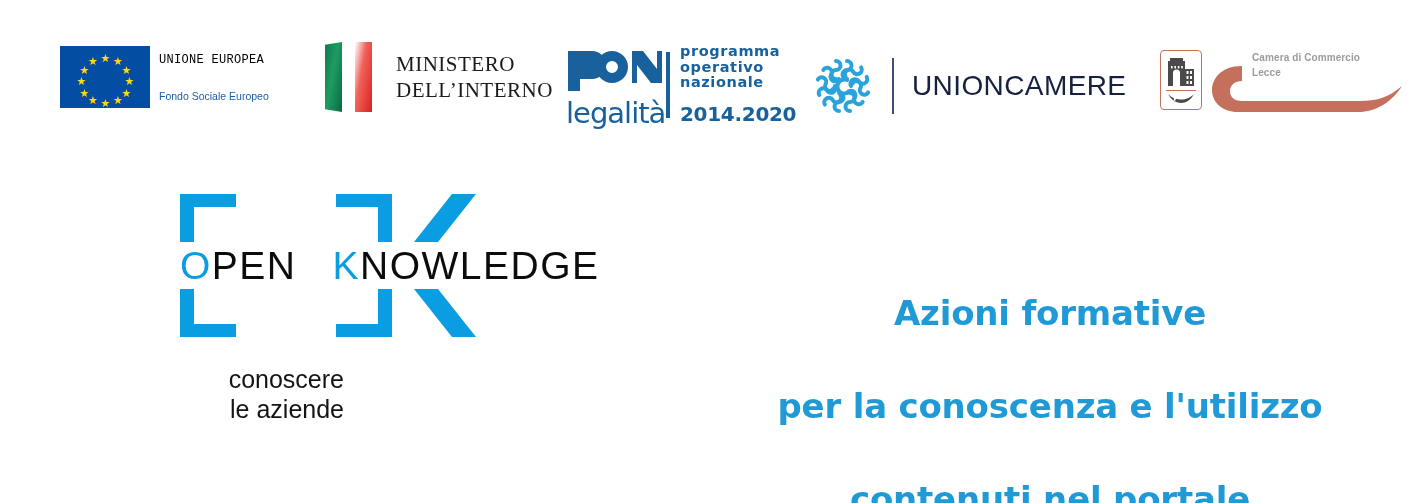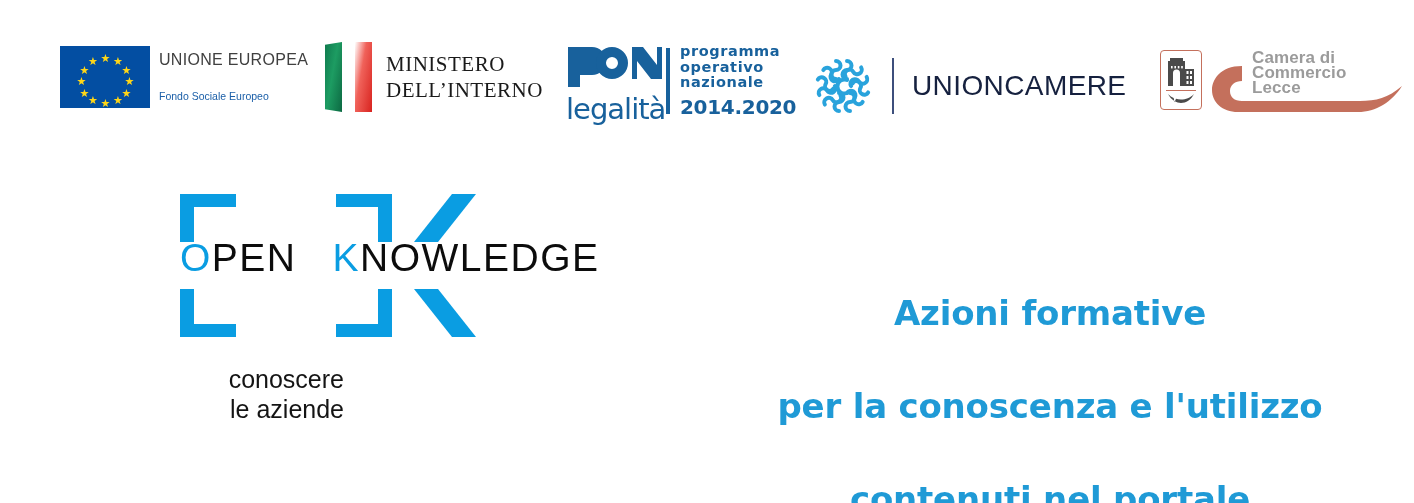--- a/index.html
+++ b/index.html
@@ -37,25 +37,26 @@
   .eu-star {
     position: absolute;
     width: 9px; height: 9px;
     color: #ffd617;
     font-size: 11px;
     line-height: 9px;
     text-align: center;
   }
   .eu-text { margin-left: 9px; }
   .eu-title {
-    color: #404040;
-    font-size: 16px;
+    color: #000000;
+    font-size: 12px;
     letter-spacing: .3px;
     line-height: 18px;
     white-space: nowrap;
+    font-family: Liberation Mono, monospace;
   }
   .eu-sub {
     color: #1b5fa8;
     font-size: 10.5px;
     line-height: 14px;
     white-space: nowrap;
     margin-top: 20px;
   }
 
   
@@ -65,21 +66,21 @@
     width: 17px;
     background: linear-gradient(100deg,#0f7a4e 0%, #1d9c62 45%, #0c6942 100%);
     clip-path: polygon(0 4%, 100% 0, 100% 100%, 0 96%);
   }
   .it-gap { width: 13px; }
   .it-red {
     width: 17px;
     background: linear-gradient(100deg,#ffffff 0%, #f0625a 40%, #d8231f 100%);
   }
   .ministero-text {
-    margin-left: 14px;
+    margin-left: 24px;
     font-family: "Liberation Serif", serif;
     color: #1a1a1a;
     font-size: 21px;
     line-height: 26px;
     letter-spacing: .5px;
     white-space: nowrap;
   }
 
   
   #logo-pon { left: 566px; top: 10px; }
@@ -105,21 +106,21 @@
     font-size: 14.5px;
     line-height: 15.5px;
     letter-spacing: .6px;
   }
   .pon-year {
     font-family: "DejaVu Sans", sans-serif;
     font-weight: bold;
     font-size: 20px;
     line-height: 24px;
     letter-spacing: -.3px;
-    margin-top: 4px;
+    margin-top: 11px;
   }
 
   
   #logo-unioncamere { left: 812px; top: 20px; }
   .uc-emblem { position: relative; width: 62px; height: 64px; }
   .uc-divider {
     width: 2px; height: 56px;
     background: #3d4f7c;
     margin: 0 18px 0 18px;
   }
@@ -153,40 +154,40 @@
   .cc-dolphin {
     position: absolute;
     left: 6px; top: 41px;
     width: 28px; height: 14px;
   }
   .cc-right { position: relative; margin-left: 6px; width: 200px; height: 72px; }
   .cc-text {
     position: absolute;
     left: 44px; top: 6px;
     color: #9b9b9b;
-    font-size: 17px;
+    font-size: 10px;
     font-weight: bold;
     line-height: 15px;
     letter-spacing: .1px;
   }
   .cc-swoosh { position: absolute; left: 0; top: 20px; width: 200px; height: 52px; }
 
   
   #ok-logo {
     position: absolute;
     left: 176px;
     top: 188px;
     width: 400px;
     height: 155px;
   }
   .ok-brackets { position: absolute; inset: 0; }
   .ok-wordmark {
     position: absolute;
     left: 4px;
-    top: 48px;
+    top: 56px;
     width: 396px;
     font-size: 39px;
     line-height: 44px;
     letter-spacing: 1.5px;
     white-space: nowrap;
     font-weight: 300;
   }
   .ok-o { color: #0a9de2; }
   .ok-pen { color: #0c0c0c; }
   .ok-k { color: #0a9de2; margin-left: 36px; }

